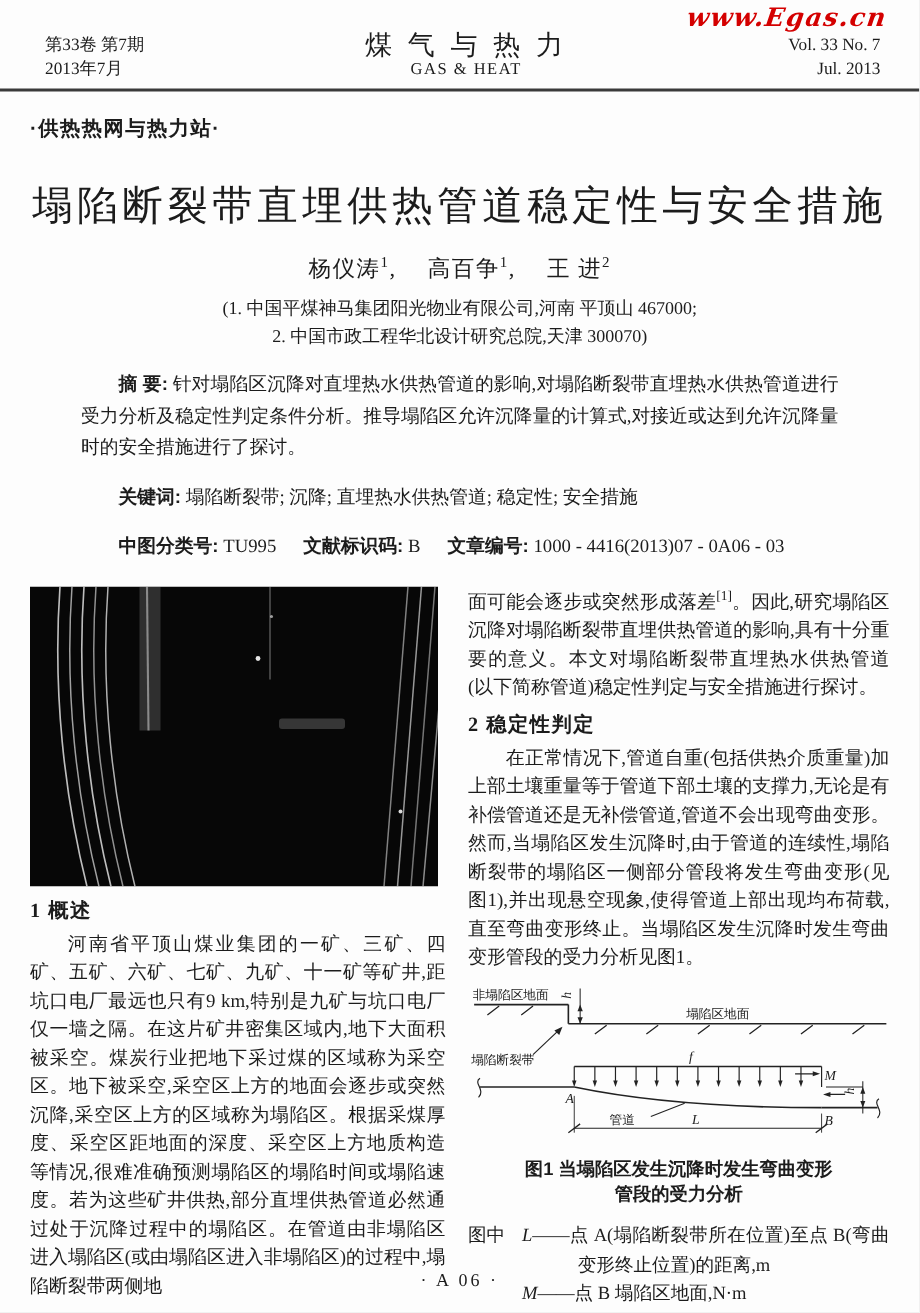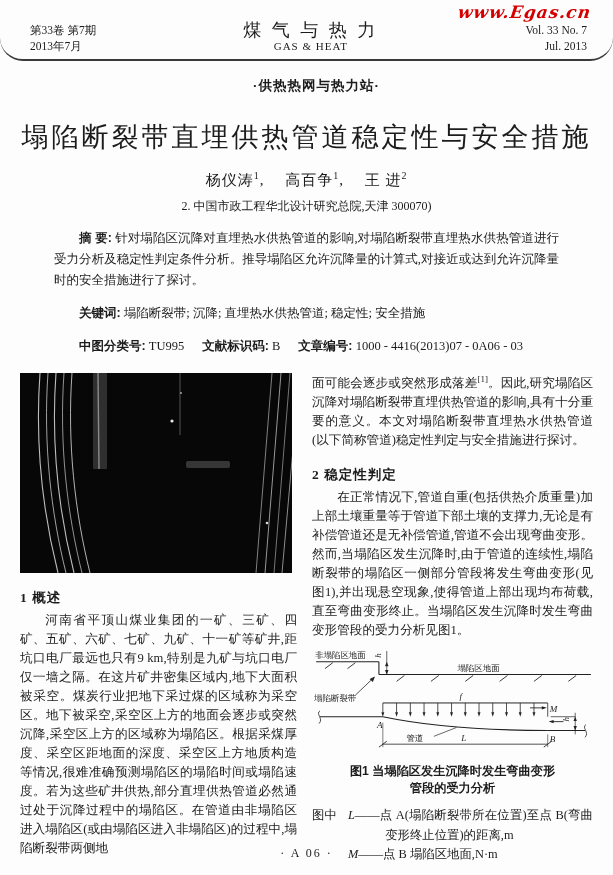--- a/index.html
+++ b/index.html
@@ -18,33 +18,32 @@
     position: absolute; top: 2px; right: 22px;
     color: #d40000; font-style: italic; font-weight: bold;
     font-size: 17px; letter-spacing: 1px;
     font-family: "DejaVu Serif", serif;
     transform: skewX(-8deg);
   }
   .header {
     display: flex; justify-content: space-between; align-items: flex-end;
     padding: 22px 26px 5px 30px;
     border-bottom: 2.5px solid #3a3a3a;
-    border-radius: 23px;
   }
   .header .blk { font-size: 11.5px; line-height: 16px; }
   .header .blk.left { text-align: left; }
   .header .blk.center { text-align: center; }
   .header .blk.right { text-align: right; }
   .journal-cn { font-size: 18px; letter-spacing: 3px; }
   .journal-en { font-size: 11px; letter-spacing: 1px; }
   
   .col-label {
     margin: 16px 0 0 20px;
     font-family: "Liberation Sans", sans-serif;
-    font-weight: bold; font-size: 13.5px; letter-spacing: 1px; text-align: center;
+    font-weight: bold; font-size: 13.5px; letter-spacing: 1px;
   }
   .title {
     text-align: center; margin-top: 24px;
     font-size: 27px; font-weight: 500; letter-spacing: 3px;
   }
   .authors { text-align: center; margin-top: 15px; font-size: 15px; letter-spacing: 1px; }
   .authors .au { margin: 0 8px; }
   .authors sup { font-size: 10px; }
   .affils { text-align: center; margin-top: 7px; font-size: 12px; line-height: 19px; }
   
@@ -59,21 +58,21 @@
   
   .columns { display: flex; gap: 15px; padding: 0 20px; margin-top: 13px; }
   .col { width: 281px; font-size: 12.6px; line-height: 19px; text-align: justify; }
   .col p { margin: 0; }
   .photo { display: block; margin: 3px 0 6px 0; }
   .bio {
     font-size: 11.8px; line-height: 17.5px;
     padding-left: 2.5em; text-indent: -2.5em;
     margin-bottom: 5px;
   }
-  .sec-head { font-size: 13.5px; font-weight: bold; letter-spacing: 1px; margin: 15px 0 4px 0; }
+  .sec-head { font-size: 13.5px; font-weight: bold; letter-spacing: 1px; margin: 5px 0 4px 0; }
   .fig-wrap { margin-top: 8px; }
   .fig-caption {
     text-align: center; margin-top: 3px;
     font-family: "Liberation Sans", sans-serif;
     font-weight: bold; font-size: 12.2px; line-height: 17px;
   }
   .legend { position: relative; padding-left: 2.9em; margin-top: 9px; font-size: 12.4px; line-height: 19.5px; }
   .legend-intro { position: absolute; left: 0; top: 0; }
   .legend-item { padding-left: 3em; text-indent: -3em; }
   .sym { font-style: italic; font-family: "Liberation Serif", serif; }
@@ -113,20 +112,21 @@
 
   <h1 class="title">塌陷断裂带直埋供热管道稳定性与安全措施</h1>
 
   <div class="authors">
     <span class="au"><span>杨仪涛</span><sup>1</sup><span>,</span></span>
     <span class="au"><span>高百争</span><sup>1</sup><span>,</span></span>
     <span class="au"><span>王  进</span><sup>2</sup></span>
   </div>
 
   <div class="affils">
+    <div>(1. 中国平煤神马集团阳光物业有限公司,河南 平顶山 467000;</div>
     <div>2. 中国市政工程华北设计研究总院,天津 300070)</div>
   </div>
 
   <div class="abstract-block">
     <p class="ind2"><span class="hlabel">摘  要:</span> <span>针对塌陷区沉降对直埋热水供热管道的影响,对塌陷断裂带直埋热水供热管道进行受力分析及稳定性判定条件分析。推导塌陷区允许沉降量的计算式,对接近或达到允许沉降量时的安全措施进行了探讨。</span></p>
     <p class="ind2"><span class="hlabel">关键词:</span> <span>塌陷断裂带;  沉降;  直埋热水供热管道;  稳定性;  安全措施</span></p>
     <p class="ind2 meta-line"><span class="hlabel">中图分类号:</span> <span class="gap">TU995</span><span class="hlabel">文献标识码:</span> <span class="gap">B</span><span class="hlabel">文章编号:</span> <span>1000 - 4416(2013)07 - 0A06 - 03</span></p>
   </div>
 
   <div class="columns">

